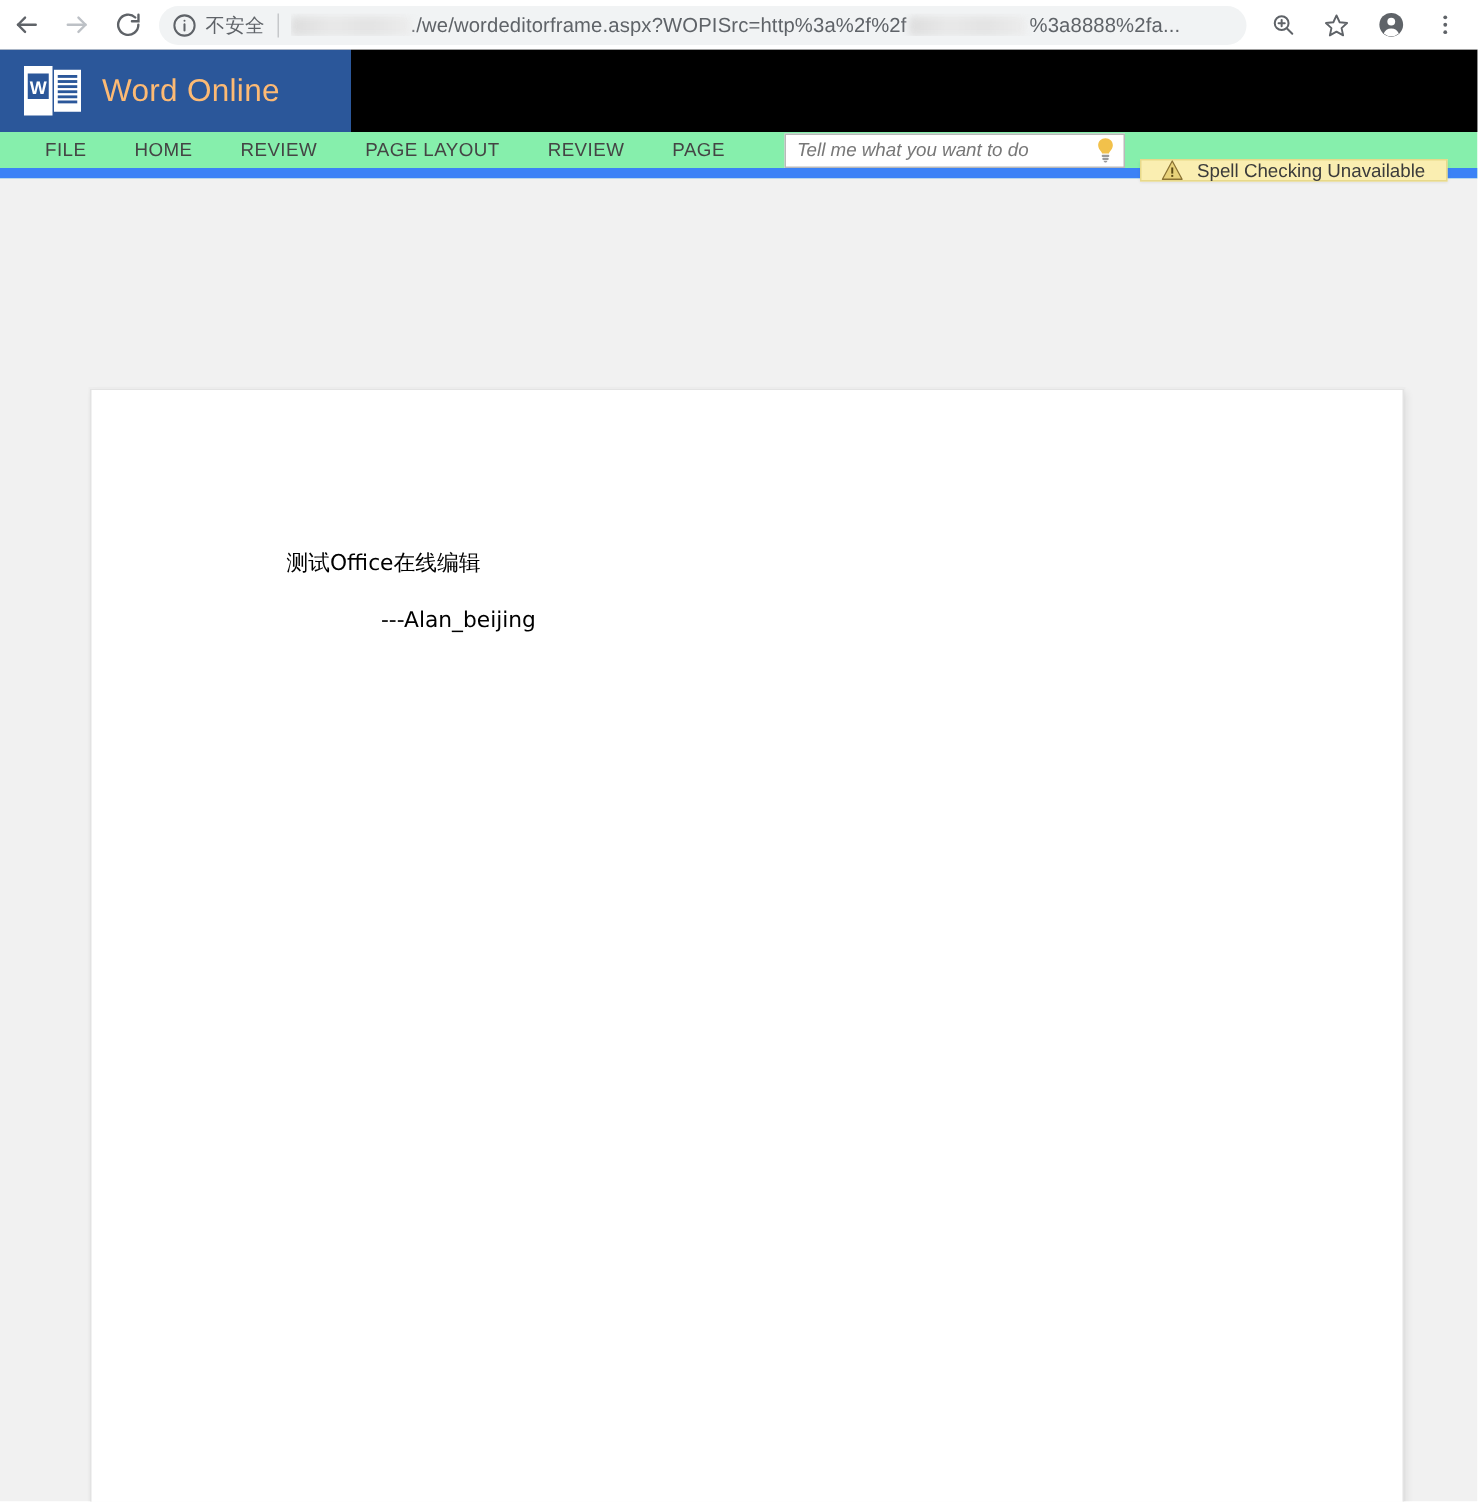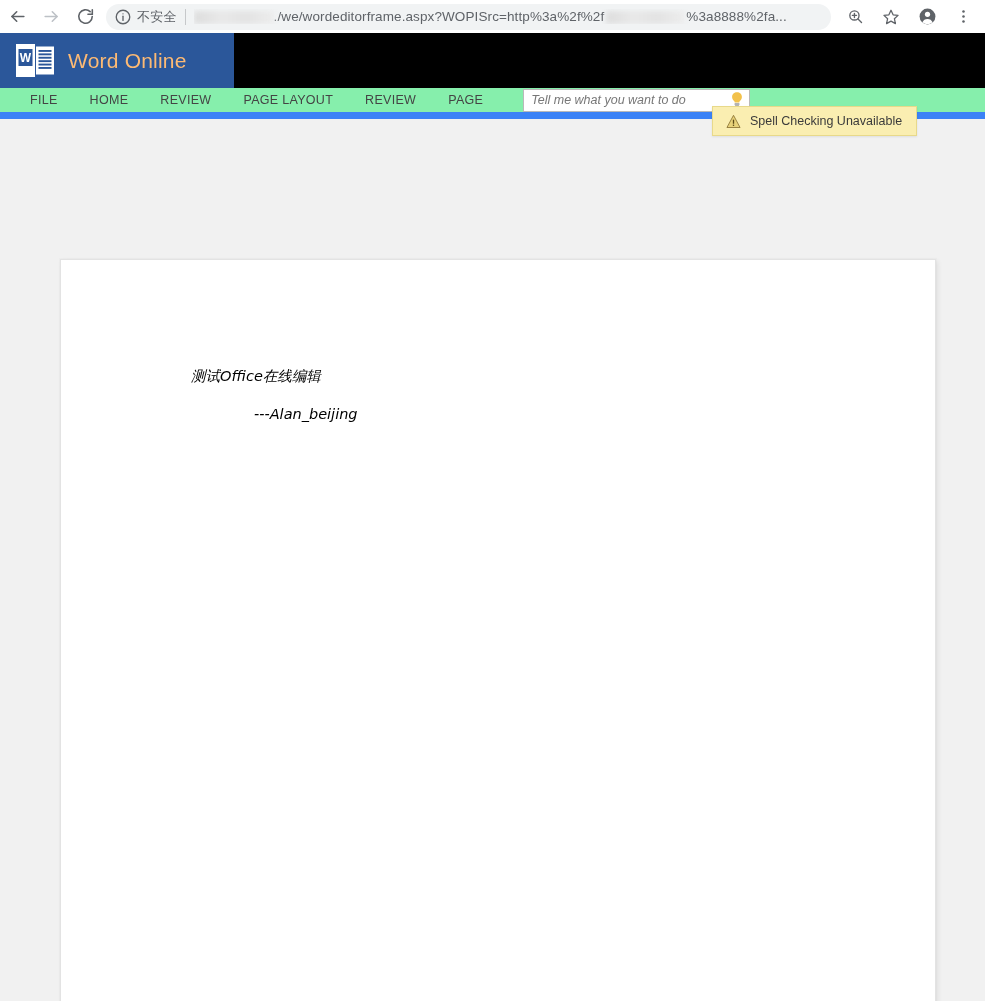--- a/index.html
+++ b/index.html
@@ -127,38 +127,38 @@
     background: #f1f1f1;
   }
   .doc-page {
     position: absolute;
     left: 60px; top: 140px;
     width: 876px; height: 745px;
     background: #ffffff;
     border: 1px solid #e3e3e3;
     box-shadow: 0 0 0 1px rgba(0,0,0,.015), 2px 2px 5px rgba(0,0,0,.07);
   }
-  .doc-body { padding: 105px 0 0 130px; font-style: italic; }
+  .doc-body { padding: 105px 0 0 130px; }
   .doc-line-1 {
     font-size: 14.5px; color: #000000;
     font-family: "DejaVu Sans", "Liberation Sans", sans-serif;
     line-height: 1.6;
   }
   .doc-line-2 {
     font-size: 14.5px; color: #000000;
     font-family: "DejaVu Sans", "Liberation Sans", sans-serif;
     line-height: 1.6;
     margin-top: 15px; margin-left: 63px;
   }
 
   
   .spell-toast {
     position: absolute;
-    left: 712px; top: -13px;
-    width: 205px; height: 30px;
+    left: 760px; top: -13px;
+    width: 205px; height: 15px;
     background: #faeeb1;
     border: 1px solid #e8d98a;
     display: flex; align-items: center;
     padding-left: 13px;
     box-shadow: 0 1px 2px rgba(0,0,0,.08);
   }
   .warn-icon { width: 15px; height: 15px; flex: 0 0 auto; margin-right: 9px; }
   .spell-text { font-size: 12.5px; color: #3b3b3b; white-space: nowrap; }
 </style>
 </head>

